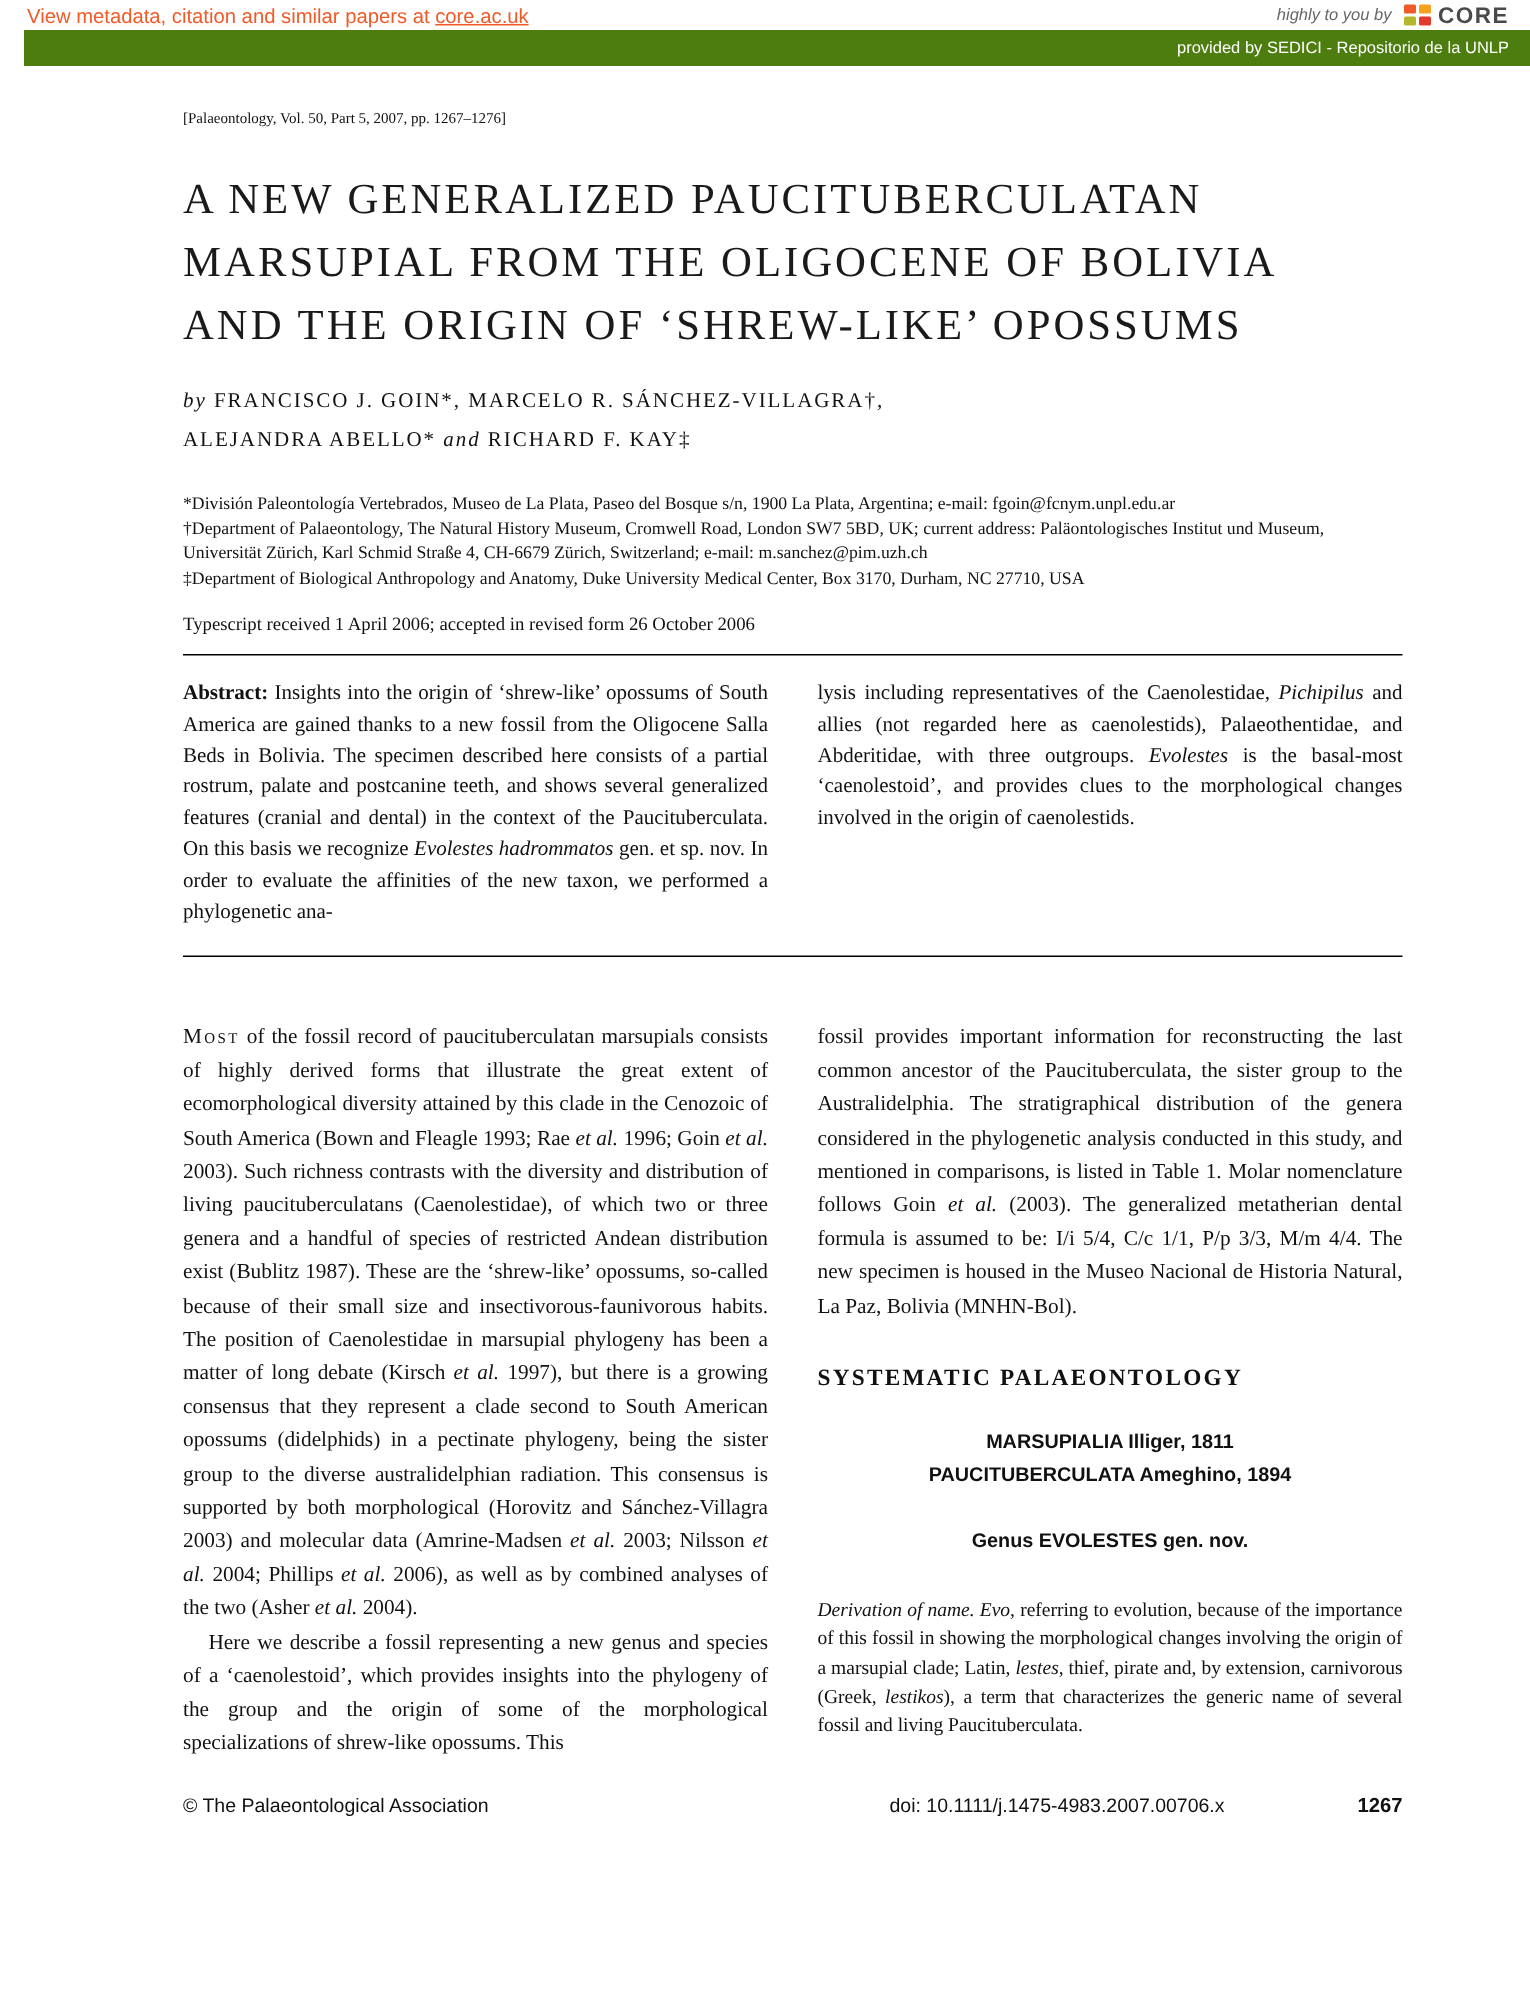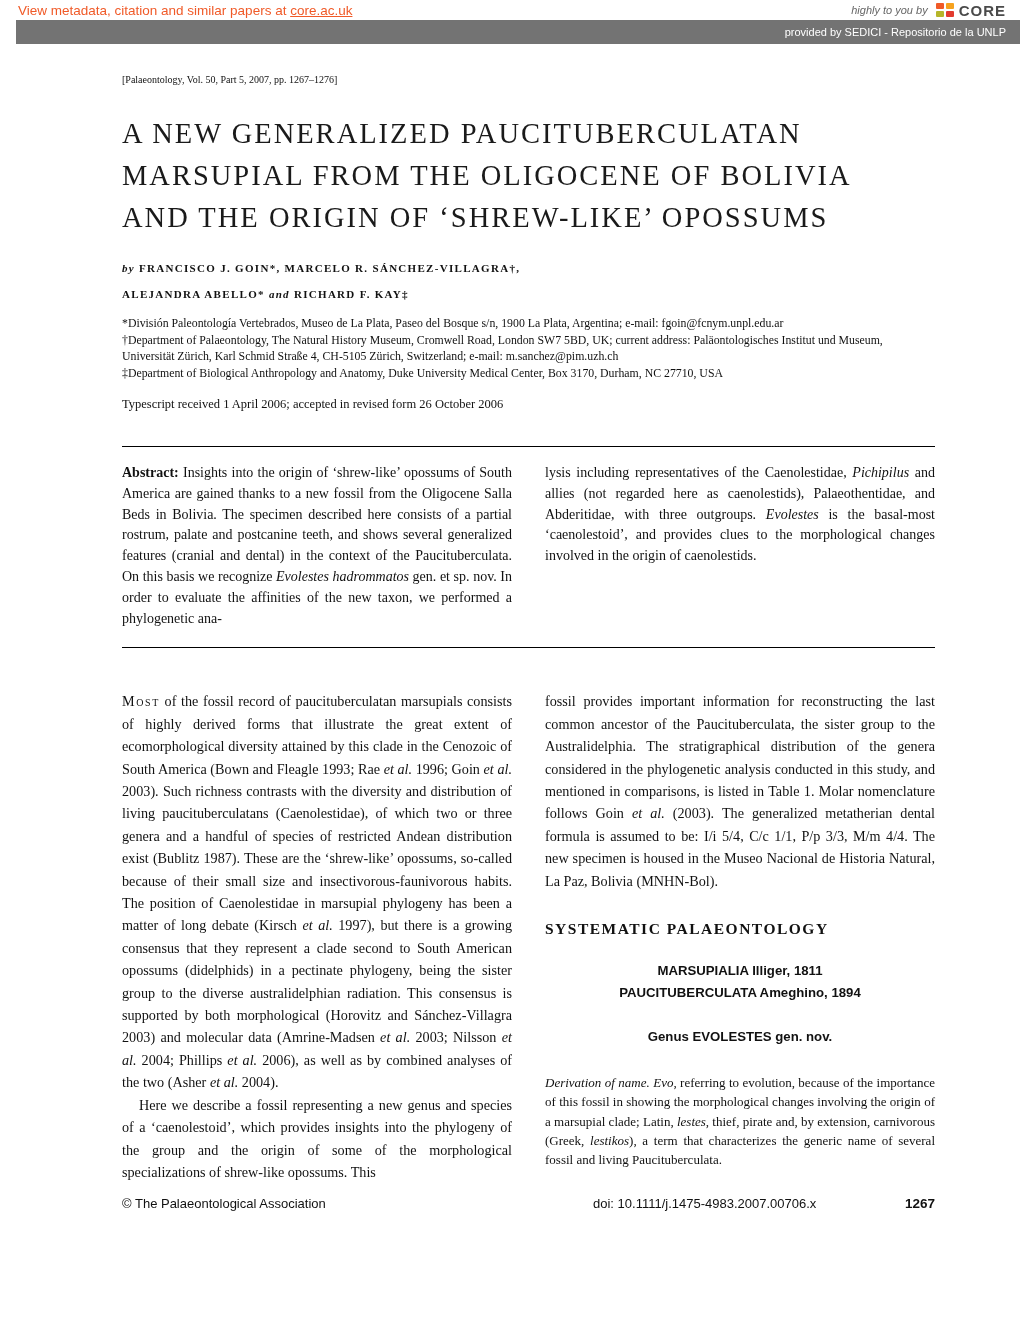--- a/index.html
+++ b/index.html
@@ -31,29 +31,29 @@
     justify-content:flex-end; padding:0 14px;
   }
   .provided-text { color:#ffffff; font-family:"Liberation Sans", sans-serif; font-size:11px; cursor:pointer; }
 
   
   .page-content { padding:30px 85px 0 122px; }
   .journal-line { font-size:10px; }
 
   .paper-title { margin-top:28px; font-size:28.5px; line-height:42px; letter-spacing:2px; color:#1a1a1a; }
 
-  .byline { margin-top:16px; font-size:11px; line-height:26px; letter-spacing:1.3px;font-weight:bold; }
+  .byline { margin-top:16px; font-size:14px; line-height:26px; letter-spacing:1.3px; }
 
-  .affiliations { margin-top:8px; font-size:11.8px; line-height:16.5px; }
+  .affiliations { margin-top:20px; font-size:11.8px; line-height:16.5px; }
 
   .typescript { margin-top:16px; font-size:12.5px; }
 
   
   .abstract-section {
-    margin-top:34px; border-top:1.5px solid #000; border-bottom:1.5px solid #000;
+    margin-top:12px; border-top:1.5px solid #000; border-bottom:1.5px solid #000;
     padding:16px 0 18px; display:flex; gap:33px;
   }
   .abstract-col { width:390px; font-size:14px; line-height:20.8px; text-align:justify; }
   .keywords { margin-top:20px; }
 
   
   .body-cols { margin-top:42px; display:flex; gap:33px; }
   .body-col { width:390px; font-size:14.2px; line-height:22.4px; text-align:justify; }
   .indent { text-indent:17px; }
 
@@ -95,42 +95,42 @@
         <rect x="0" y="1" width="8" height="6" rx="1" fill="#f05a28"></rect>
         <rect x="10" y="1" width="8" height="6" rx="1" fill="#f6a21e"></rect>
         <rect x="0" y="9" width="8" height="6" rx="1" fill="#b6b62a"></rect>
         <rect x="10" y="9" width="8" height="6" rx="1" fill="#e23b2e"></rect>
       </svg>
       <span class="core-logo-text">CORE</span>
     </span>
   </div>
 </div>
 
-<div class="provided-bar" style="background: #737373; margin-left: 16px;">
+<div class="provided-bar" style="background: #4d7c0f; margin-left: 16px;">
   <span class="provided-text">provided by SEDICI - Repositorio de la UNLP</span>
 </div>
 
 <div class="page-content">
 
   <div class="journal-line">[Palaeontology, Vol. 50, Part 5, 2007, pp. 1267–1276]</div>
 
   <div class="paper-title">
     <div>A NEW GENERALIZED PAUCITUBERCULATAN</div>
     <div>MARSUPIAL FROM THE OLIGOCENE OF BOLIVIA</div>
     <div>AND THE ORIGIN OF ‘SHREW-LIKE’ OPOSSUMS</div>
   </div>
 
   <div class="byline">
     <div><span class="it">by </span><span>FRANCISCO J. GOIN*, MARCELO R. SÁNCHEZ-VILLAGRA†,</span></div>
     <div><span>ALEJANDRA ABELLO* </span><span class="it">and </span><span>RICHARD F. KAY‡</span></div>
   </div>
 
   <div class="affiliations">
     <div>*División Paleontología Vertebrados, Museo de La Plata, Paseo del Bosque s/n, 1900 La Plata, Argentina; e-mail: fgoin@fcnym.unpl.edu.ar</div>
-    <div>†Department of Palaeontology, The Natural History Museum, Cromwell Road, London SW7 5BD, UK; current address: Paläontologisches Institut und Museum, Universität Zürich, Karl Schmid Straße 4, CH-5105 Zürich, Switzerland; e-mail: m.sanchez@pim.uzh.ch</div>
+    <div>†Department of Palaeontology, The Natural History Museum, Cromwell Road, London SW7 5BD, UK; current address: Paläontologisches Institut und Museum, Universität Zürich, Karl Schmid Straße 4, CH-6679 Zürich, Switzerland; e-mail: m.sanchez@pim.uzh.ch</div>
     <div>‡Department of Biological Anthropology and Anatomy, Duke University Medical Center, Box 3170, Durham, NC 27710, USA</div>
   </div>
 
   <div class="typescript">Typescript received 1 April 2006; accepted in revised form 26 October 2006</div>
 
   <div class="abstract-section">
     <div class="abstract-col">
       <p><span class="bd">Abstract:</span><span>  Insights into the origin of ‘shrew-like’ opossums of South America are gained thanks to a new fossil from the Oligocene Salla Beds in Bolivia. The specimen described here consists of a partial rostrum, palate and postcanine teeth, and shows several generalized features (cranial and dental) in the context of the Paucituberculata. On this basis we recognize </span><span class="it">Evolestes hadrommatos</span><span> gen. et sp. nov. In order to evaluate the affinities of the new taxon, we performed a phylogenetic ana-</span></p>
     </div>
     <div class="abstract-col">

